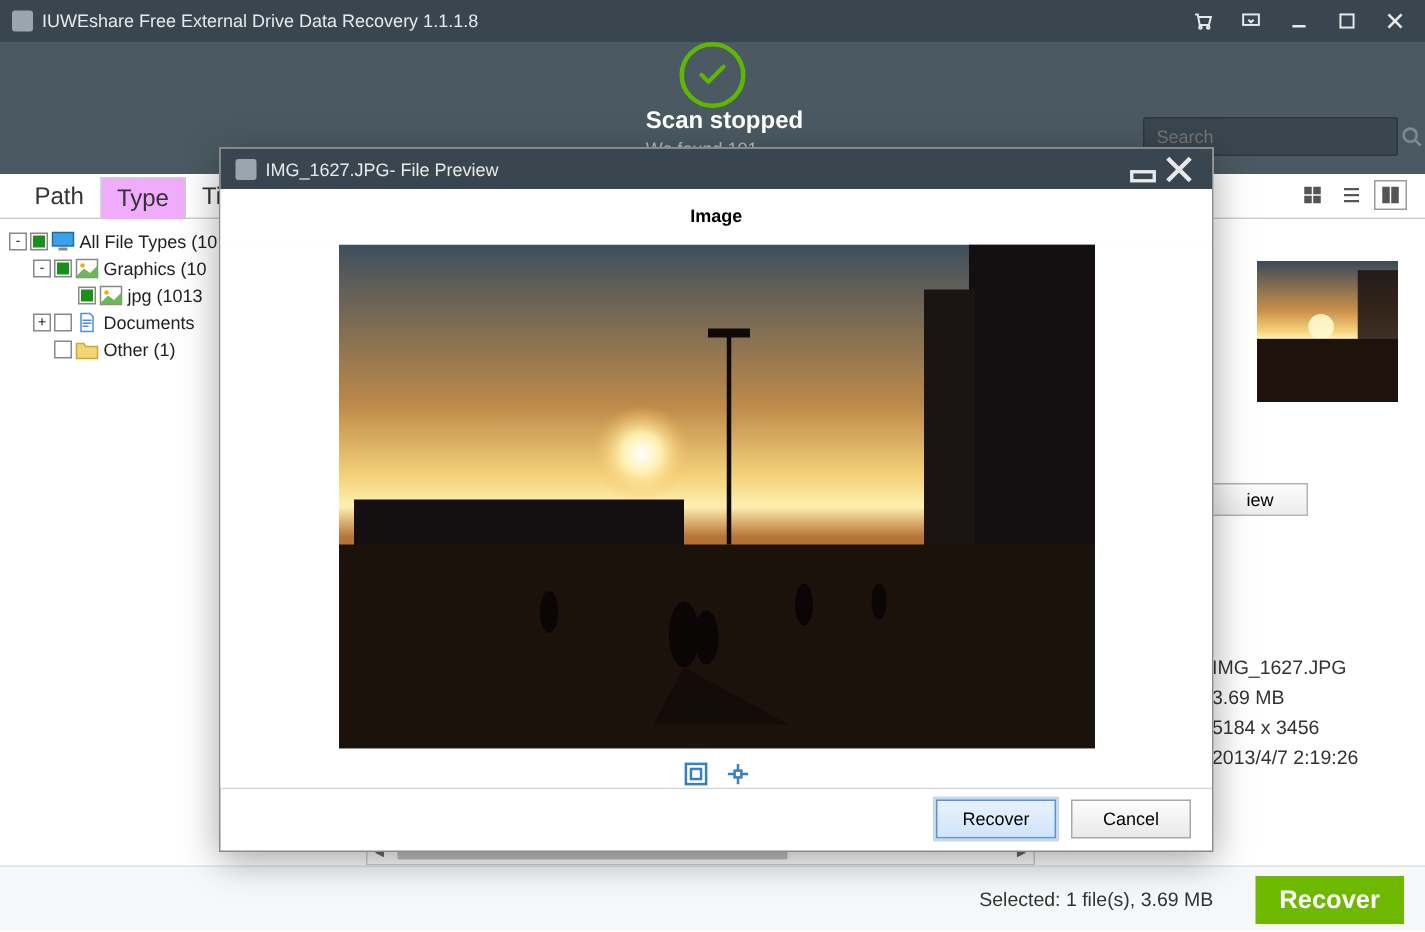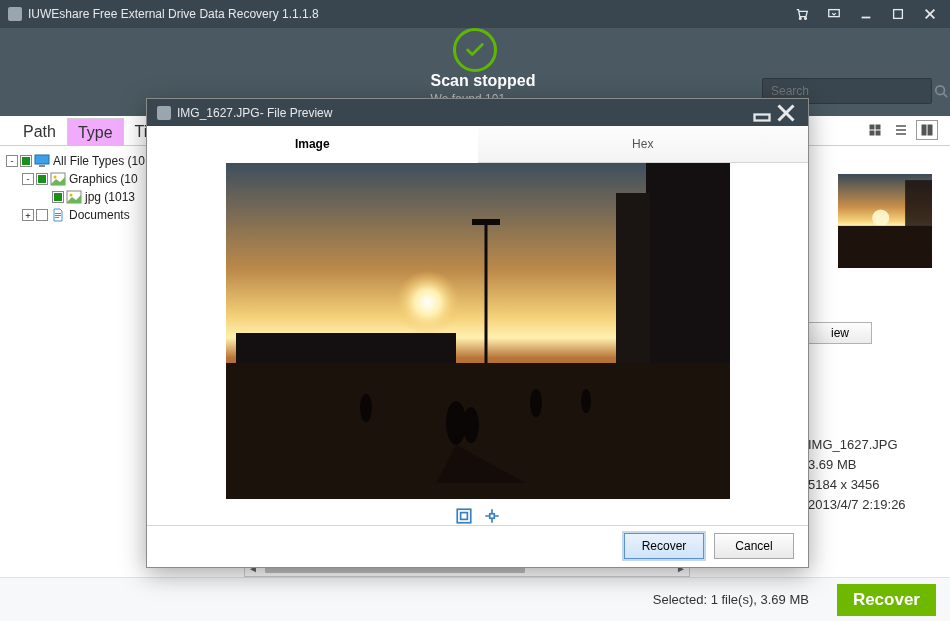--- a/index.html
+++ b/index.html
@@ -215,20 +215,30 @@
       <div class="tree-chk"></div>
       <div class="tree-ficon">
           <svg width="14" height="14" viewBox="0 0 14 14">
             <path d="M3 1h6l2 2v10H3z" fill="#fff" stroke="#4a90d9"></path>
             <rect x="4" y="5" width="6" height="1" fill="#4a90d9"></rect>
             <rect x="4" y="7" width="6" height="1" fill="#4a90d9"></rect>
             <rect x="4" y="9" width="4" height="1" fill="#4a90d9"></rect>
           </svg>
         </div>
       <span class="tree-label">Documents</span>
+    </div>
+    <div class="tree-row lvl2">
+      <div style="width:14px"></div>
+      <div class="tree-chk"></div>
+      <div class="tree-ficon">
+          <svg width="16" height="14" viewBox="0 0 16 14">
+            <path d="M1 3h5l1 2h8v8H1z" fill="#f3d673" stroke="#caa93a"></path>
+          </svg>
+        </div>
+      <span class="tree-label">Other (1)</span>
     </div>
   </div>
 
   <div class="main-pane">
     <div class="thumb">
       <svg class="sunset thumb-img" viewBox="0 0 154 154">
         <defs>
             <linearGradient id="sky2" x1="0" y1="0" x2="0" y2="1">
               <stop offset="0" stop-color="#3a4a58"></stop>
               <stop offset="0.35" stop-color="#c98f4a"></stop>
@@ -278,21 +288,20 @@
       </div>
     <div class="win-btn">
         <svg viewBox="0 0 16 16" stroke="#e7e9ea" stroke-width="2">
           <line x1="3" y1="3" x2="13" y2="13"></line>
           <line x1="13" y1="3" x2="3" y2="13"></line>
         </svg>
       </div>
   </div>
   <div class="modal-tabs">
     <div class="modal-tab active">Image</div>
-    <div class="modal-tab">Hex</div>
   </div>
   <div class="modal-body">
     <svg class="sunset preview-img" viewBox="0 0 504 336">
       <defs>
         <radialGradient id="sun" cx="0.42" cy="0.42" r="0.25">
             <stop offset="0" stop-color="#ffffff"></stop>
             <stop offset="0.4" stop-color="#fff0b0"></stop>
             <stop offset="1" stop-color="#f3c060" stop-opacity="0"></stop>
           </radialGradient>
         <linearGradient id="sky" x1="0" y1="0" x2="0" y2="1">

